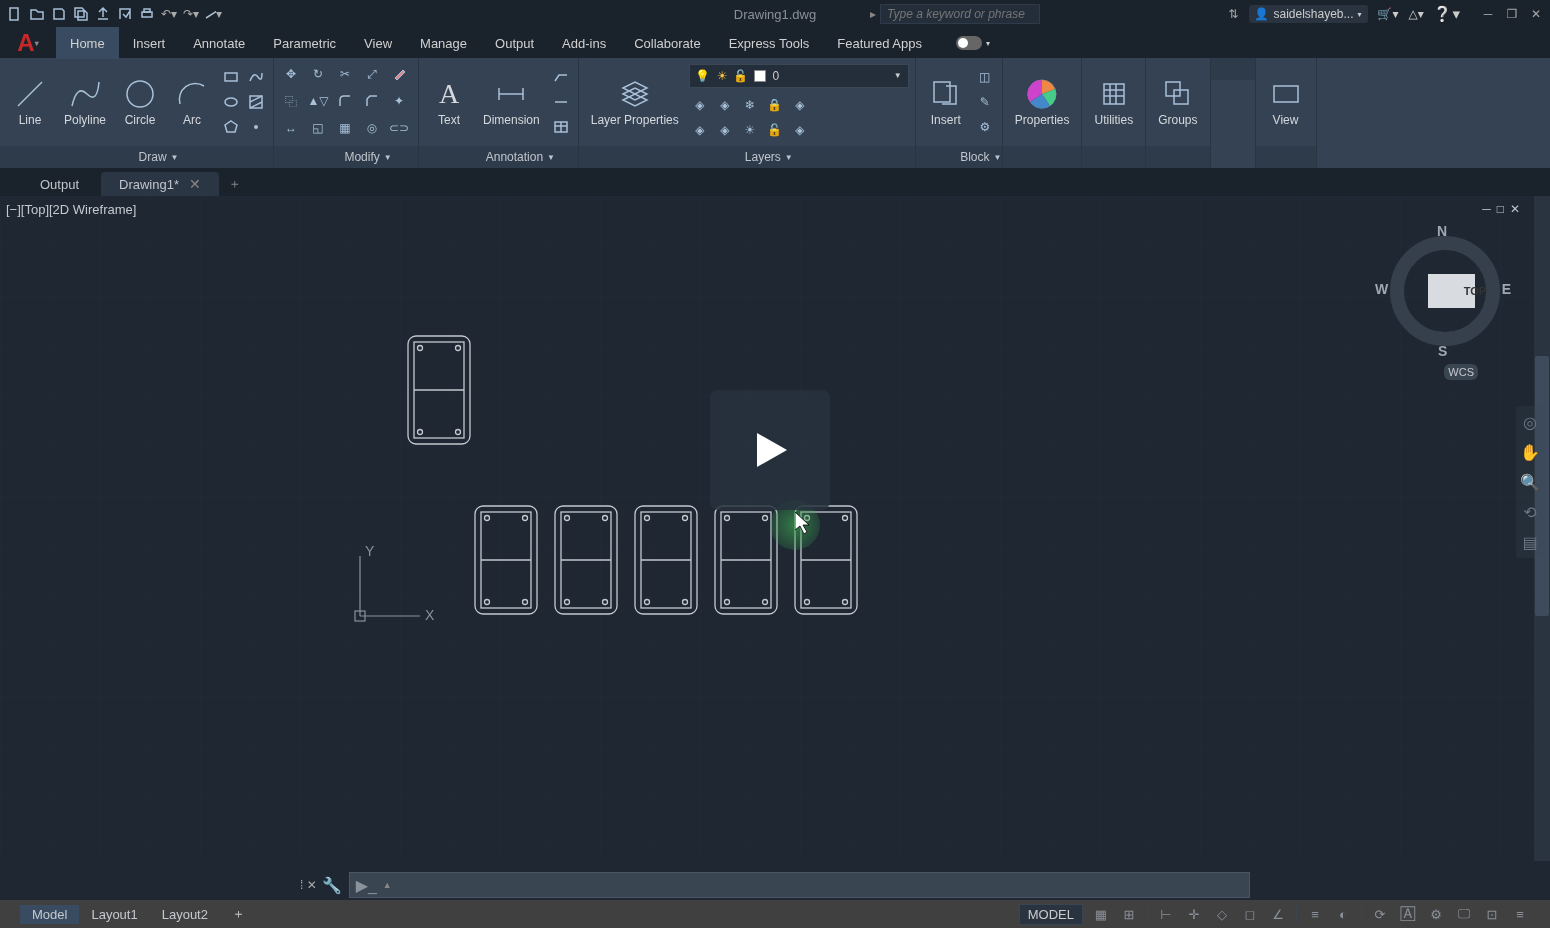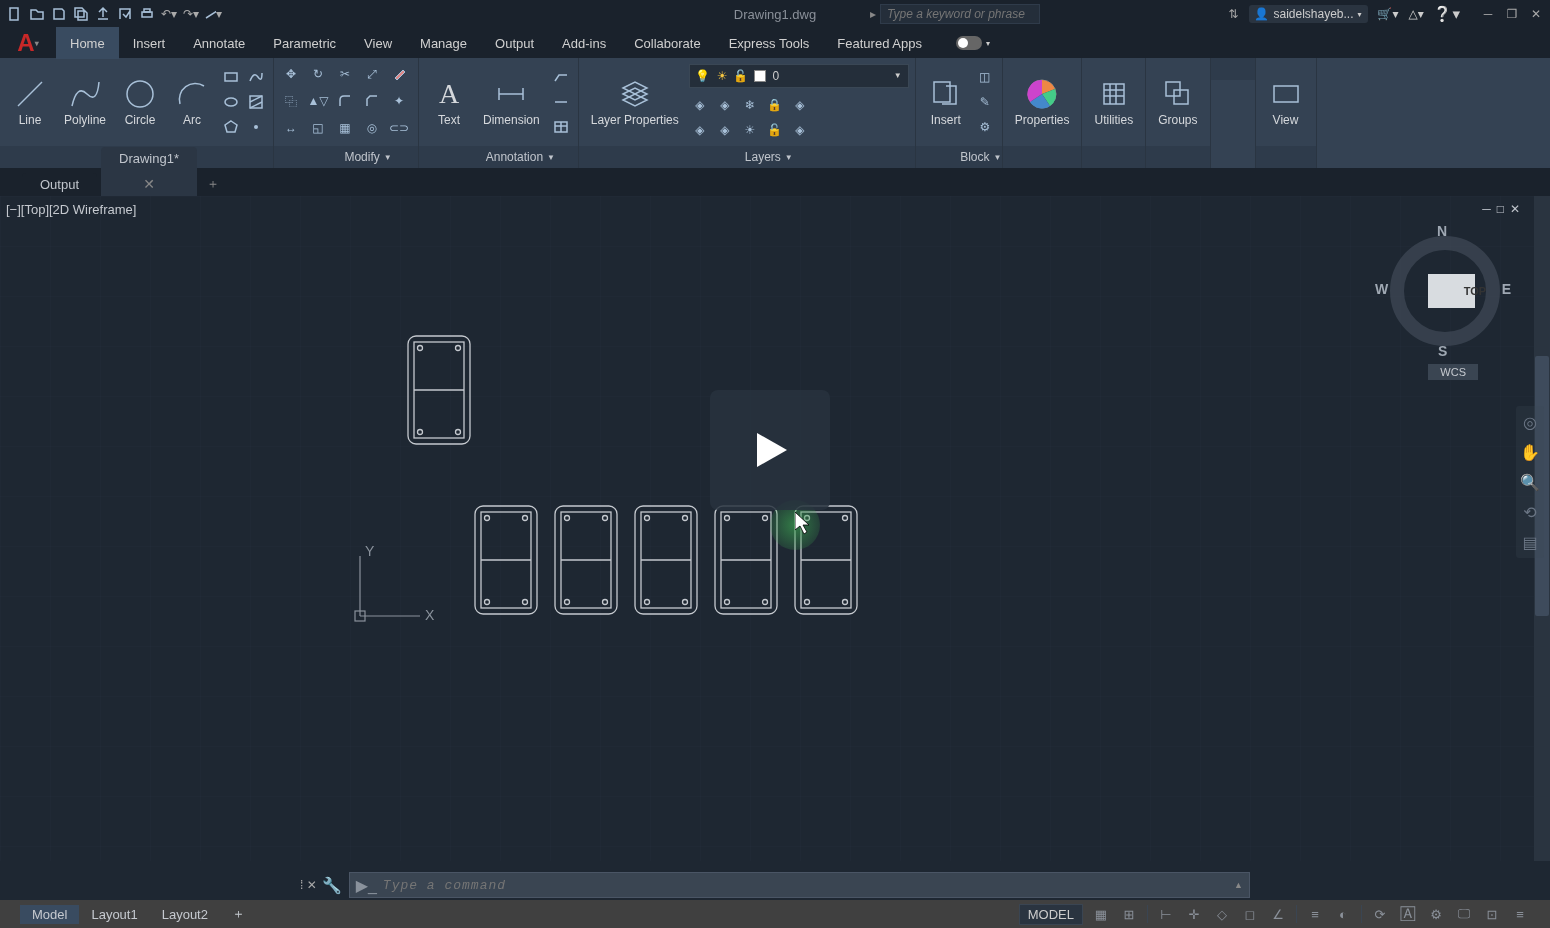--- a/index.html
+++ b/index.html
@@ -39,35 +39,35 @@
 .small-grid-2 { display: grid; grid-template-columns: repeat(2, 22px); grid-auto-rows: 22px; gap: 3px; }
 .small-btn { width: 22px; height: 22px; display: flex; align-items: center; justify-content: center; cursor: pointer; color: #a8c0d8; }
 .layer-dd { display: flex; align-items: center; background: #242e3a; border: 1px solid #3a4755; padding: 2px 6px; width: 220px; height: 24px; gap: 6px; font-size: 12px; }
 .swatch { width: 12px; height: 12px; border: 1px solid #888; }
 .layers-body { display: flex; flex-direction: column; gap: 4px; }
 .layer-icons { display: grid; grid-template-columns: repeat(5, 22px); grid-auto-rows: 22px; gap: 3px; margin-top: 2px; }
 
 
 .doctabs { height: 28px; background: #1a222c; display: flex; align-items: flex-end; padding-left: 22px; font-size: 13px; }
 .doctab { padding: 4px 18px; background: #1a222c; color: #c0c5cc; border-radius: 4px 4px 0 0; margin-right: 4px; cursor: pointer; display: flex; align-items: center; gap: 10px; }
-.doctab.active { background: #2b3644; flex-direction: column; }
+.doctab.active { background: #2b3644; }
 .doctab .close { font-size: 14px; color: #888; }
 .newtab { width: 24px; height: 24px; display: flex; align-items: center; justify-content: center; color: #888; cursor: pointer; }
 
 
 .canvas-wrap { position: relative; height: 665px; background: #1e2732; }
 .view-label { position: absolute; top: 6px; left: 6px; color: #c5c9cf; font-size: 13px; z-index: 2; }
 .canvas-controls { position: absolute; top: 6px; right: 30px; display: flex; gap: 6px; z-index: 2; }
 .canvas-controls span { color: #c0c5cc; font-size: 12px; cursor: pointer; }
 
 .viewcube { position: absolute; top: 35px; right: 45px; width: 120px; height: 120px; z-index: 3; }
 .vc-ring { position: absolute; width: 110px; height: 110px; left: 5px; top: 5px; border: 14px solid rgba(90,100,115,0.4); border-radius: 50%; }
 .vc-top { position: absolute; left: 43px; top: 43px; width: 34px; height: 34px; background: #d8dce0; color: #333; display: flex; align-items: center; justify-content: center; font-size: 11px; font-weight: bold; cursor: pointer; padding-left: 47px; }
 .vc-dir { position: absolute; color: #9fa8b3; font-size: 14px; font-weight: bold; }
-.wcs-badge { position: absolute; top: 168px; right: 72px; background: #3a4552; color: #c5c9cf; font-size: 11px; padding: 2px 12px; border-radius: 0; z-index: 3; }
+.wcs-badge { position: absolute; top: 168px; right: 72px; background: #3a4552; color: #c5c9cf; font-size: 11px; padding: 2px 4px; border-radius: 6px; z-index: 3; }
 
 .navbar-side { position: absolute; right: 6px; top: 210px; width: 28px; background: rgba(60,70,85,0.25); padding: 6px 2px; display: flex; flex-direction: column; gap: 10px; align-items: center; z-index: 3; border-radius: 3px; }
 .navbar-side div { width: 20px; height: 20px; color: #6a7584; cursor: pointer; display: flex; align-items: center; justify-content: center; }
 
 .drawing { position: absolute; inset: 0; }
 .scrollbar-v { position: absolute; right: 0; top: 0; bottom: 0; width: 16px; background: #2a3440; }
 .scrollbar-v .thumb { position: absolute; top: 160px; width: 14px; left: 1px; height: 260px; background: #3e4b5c; border-radius: 2px; }
 
 
 .play-overlay { position: absolute; left: 710px; top: 390px; width: 120px; height: 120px; background: rgba(40,50,62,0.85); border-radius: 8px; display: flex; align-items: center; justify-content: center; z-index: 10; cursor: pointer; }
@@ -600,21 +600,20 @@
 </div>
 <svg class="cursor-arrow" width="18" height="24">
   <polygon points="0,0 0,18 5,14 9,22 12,20 8,13 14,13" fill="#fff" stroke="#000" stroke-width="0.8"></polygon>
 </svg>
 
 <div class="cmd-row">
   <span class="cmd-close">⁞ ✕</span>
   <span class="cmd-wrench">🔧</span>
   <div class="cmd-input">
     <span style="color:#8a929c;">▶_</span>
-    <input placeholder="Type a command" style="">
     <span style="font-size:9px;color:#888;">▲</span>
   </div>
 </div>
 
 <div class="statusbar">
   <div class="layout-tab active">Model</div>
   <div class="layout-tab">Layout1</div>
   <div class="layout-tab">Layout2</div>
   <div class="layout-tab">＋</div>
   <div class="status-right">

